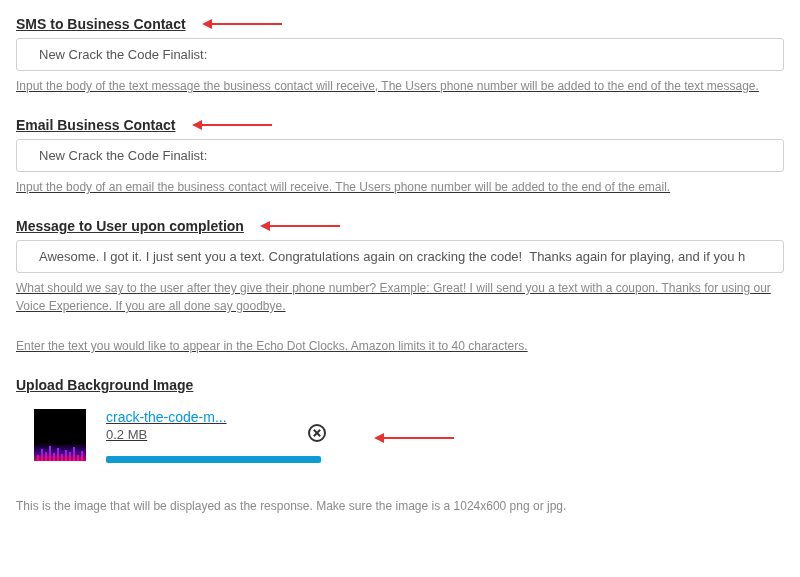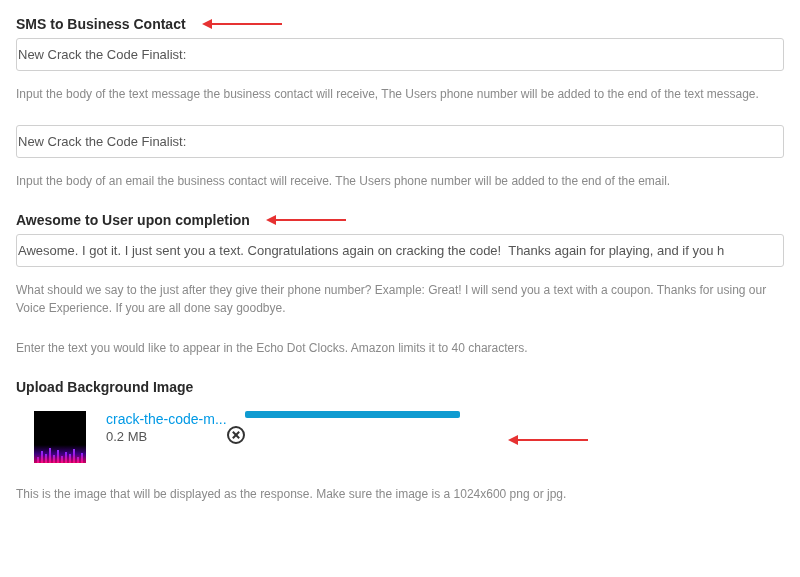--- a/index.html
+++ b/index.html
@@ -10,49 +10,50 @@
     body {
       font-family: -apple-system, BlinkMacSystemFont, "Segoe UI", Helvetica, Arial, sans-serif;
       font-size: 13px;
       color: #333;
       background: #fff;
       padding: 16px 16px 16px 16px;
       width: 800px;
     }
     .field-group {
       margin-bottom: 22px;
+      text-decoration: underline;
     }
     .field-label {
       font-weight: 600;
       font-size: 14px;
       color: #2a2a2a;
       margin-bottom: 6px;
       display: flex;
       align-items: center;
     }
     .field-label.upload {
       margin-bottom: 16px;
     }
     .text-input {
       width: 100%;
-      padding: 8px 1px;
+      padding: 8px 22px;
       border: 1px solid #d0d0d0;
       border-radius: 3px;
       font-size: 13px;
       color: #555;
       font-family: inherit;
       outline: none;
       white-space: nowrap;
       overflow: hidden;
       text-overflow: clip;
     }
     .help-text {
       font-size: 12px;
       color: #8a8a8a;
-      margin-top: 14px;
+      margin-top: 6px;
       line-height: 1.5;
     }
     .arrow {
       display: inline-flex;
       align-items: center;
       margin-left: 16px;
     }
     .arrow-line {
       height: 2px;
       width: 70px;
@@ -102,21 +103,21 @@
       align-items: flex-end;
       justify-content: space-around;
       padding: 0 2px;
     }
     .upload-thumb-bars span {
       width: 2px;
       background: linear-gradient(to top, #ff2d8a, #9b3dff);
     }
     .upload-info {
       display: flex;
-      flex-direction: row;
+      flex-direction: column;
       min-width: 220px;
       justify-content: center;
     }
     .file-link {
       color: #0099e5;
       font-size: 14px;
       margin-bottom: 2px;
     }
     .file-size {
       color: #555;
@@ -160,55 +161,62 @@
       display: flex;
       align-items: center;
     }
     .upload-arrow-wrap {
       display: flex;
       align-items: center;
       margin-top: 24px;
       margin-left: 12px;
     }
     .footer-help {
-      margin-top: 24px;
+      margin-top: 36px;
       font-size: 12px;
       color: #8a8a8a;
     }
   </style>
 </head>
 <body>
 
 <div class="field-group">
   <div class="field-label">
     <span>SMS to Business Contact</span>
     <span class="arrow arrow-left">
       <span class="arrow-head"></span>
         <span class="arrow-line"></span>
     </span>
   </div>
   <input type="text" class="text-input" value="New Crack the Code Finalist:" style="">
   <div class="help-text">Input the body of the text message the business contact will receive, The Users phone number will be added to the end of the text message.</div>
 </div>
 
 <div class="field-group">
-  <input type="text" class="text-input" value="New Crack the Code Finalist:" style="">
-  <div class="help-text">Input the body of an email the business contact will receive. The Users phone number will be added to the end of the email.</div>
-</div>
-
-<div class="field-group">
   <div class="field-label">
-    <span>Awesome to User upon completion</span>
+    <span>Email Business Contact</span>
     <span class="arrow arrow-left">
       <span class="arrow-head"></span>
         <span class="arrow-line"></span>
     </span>
   </div>
+  <input type="text" class="text-input" value="New Crack the Code Finalist:" style="">
+  <div class="help-text">Input the body of an email the business contact will receive. The Users phone number will be added to the end of the email.</div>
+</div>
+
+<div class="field-group">
+  <div class="field-label">
+    <span>Message to User upon completion</span>
+    <span class="arrow arrow-left">
+      <span class="arrow-head"></span>
+        <span class="arrow-line"></span>
+    </span>
+  </div>
   <input type="text" class="text-input" value="Awesome. I got it. I just sent you a text. Congratulations again on cracking the code!  Thanks again for playing, and if you h" style="">
-  <div class="help-text">What should we say to the just after they give their phone number? Example: Great! I will send you a text with a coupon. Thanks for using our Voice Experience. If you are all done say goodbye.</div>
+  <div class="help-text">What should we say to the user after they give their phone number? Example: Great! I will send you a text with a coupon. Thanks for using our Voice Experience. If you are all done say goodbye.</div>
 </div>
 
 <div class="field-group">
   <div class="help-text">Enter the text you would like to appear in the Echo Dot Clocks. Amazon limits it to 40 characters.</div>
 </div>
 
 <div class="field-group">
   <div class="field-label upload">Upload Background Image</div>
   <div class="upload-row">
     <div class="upload-thumb">

